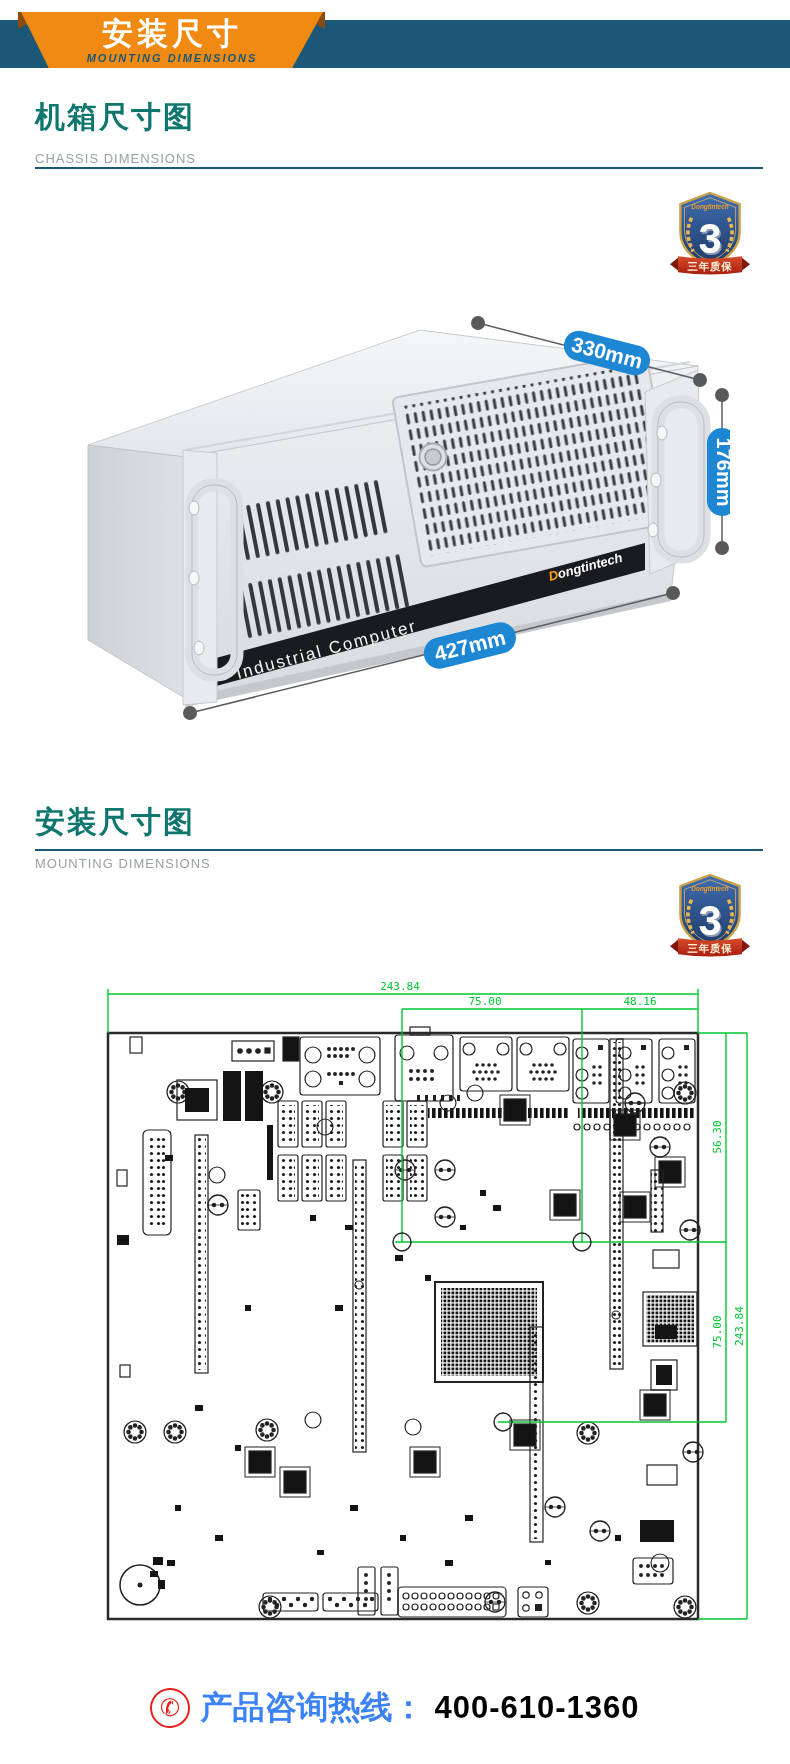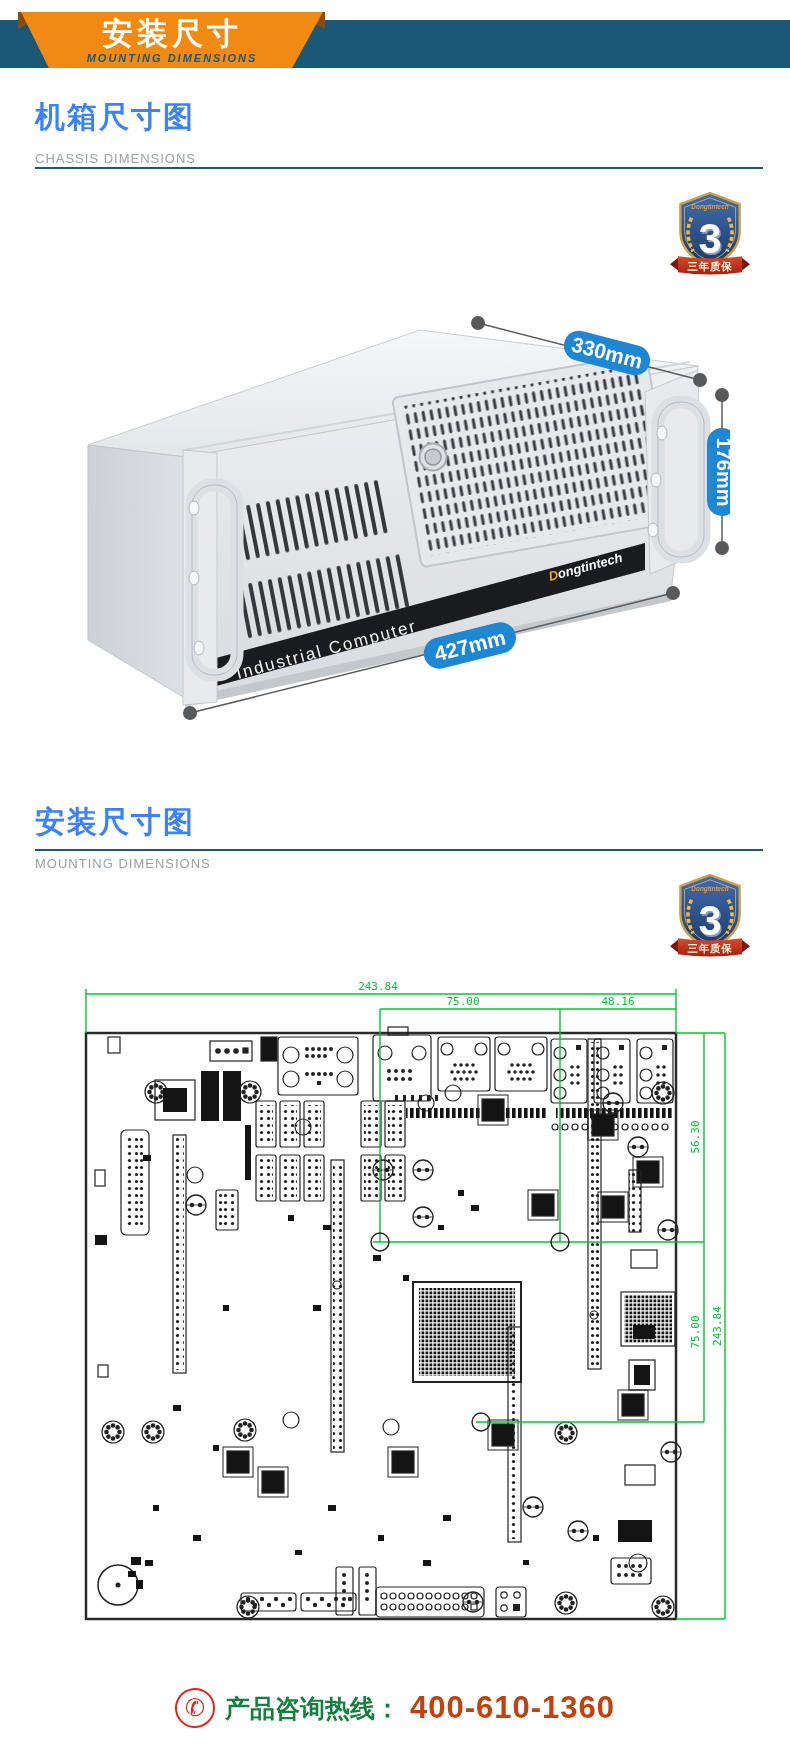--- a/index.html
+++ b/index.html
@@ -11,35 +11,35 @@
   .fold-l{left:18px;top:12px;border-top:17px solid #8a4a12;border-left:32px solid transparent;
           transform:scaleX(-1);}
   .fold-r{left:293px;top:12px;border-top:17px solid #8a4a12;border-left:32px solid transparent;}
   .ribbon{position:absolute;left:18px;top:12px;width:308px;height:56px;background:#f08a12;
           clip-path:polygon(1% 0,99% 0,89% 100%,10% 100%);display:flex;flex-direction:column;
           align-items:center;justify-content:center;}
   .ribbon-cn{color:#fff;font-size:31px;font-weight:bold;letter-spacing:4px;line-height:33px;}
   .ribbon-en{color:#1b5878;font-size:11px;font-weight:bold;font-style:italic;letter-spacing:2px;margin-top:2px;}
   
   .sec{position:absolute;left:35px;}
-  .sec-title{color:#3b82f6;font-size:30px;font-weight:bold;letter-spacing:2px;line-height:34px;}
+  .sec-title{color:#0f766e;font-size:30px;font-weight:bold;letter-spacing:2px;line-height:34px;}
   .sec-sub{color:#9aa0a5;font-size:13px;margin-top:17px;letter-spacing:1px;}
   .sec-line{position:absolute;left:35px;width:728px;height:2px;background:#1b5878;}
   
   .badge{position:absolute;width:80px;height:90px;}
   
   .fig{position:absolute;}
   
   .footer{position:absolute;left:0;top:1682px;width:790px;height:52px;display:flex;
           align-items:center;justify-content:center;gap:10px;}
   .phone-icon{width:36px;height:36px;border:2px solid #e6231d;border-radius:50%;color:#e6231d;
           display:flex;align-items:center;justify-content:center;font-size:24px;line-height:1;
           transform:rotate(-8deg);font-family:"DejaVu Sans",sans-serif;}
-  .hotline-label{color:#15803d;font-size:25px;font-weight:bold;}
-  .hotline-number{color:#c2410c;font-size:31px;font-weight:bold;letter-spacing:1px;}
+  .hotline-label{color:#3b82f6;font-size:32px;font-weight:bold;}
+  .hotline-number{color:#000000;font-size:31px;font-weight:bold;letter-spacing:1px;}
   svg text{font-family:"Liberation Sans",sans-serif;}
   .dimtxt{font-family:"DejaVu Sans Mono",monospace;font-size:11px;fill:#00c832;}
 </style>
 </head>
 <body>
 
 <div class="page">
 
   <div class="banner-bar"></div>
   <div class="fold fold-l"></div>
@@ -183,21 +183,21 @@
       <text x="50" y="21" text-anchor="middle" font-size="8" font-style="italic" font-weight="bold" fill="#f09b2a">Dongtintech</text>
       <text x="52" y="78" text-anchor="middle" font-size="52" font-weight="bold" fill="#8f9cb3">3</text>
       <text x="50" y="76" text-anchor="middle" font-size="52" font-weight="bold" fill="#ffffff">3</text>
       <polygon points="10,82 0,90 10,98" fill="#7e170c"></polygon>
       <polygon points="90,82 100,90 90,98" fill="#7e170c"></polygon>
       <path d="M10,80 Q50,86 90,80 L90,100 Q50,106 10,100 Z" fill="url(#rbg)"></path>
       <text x="50" y="97" text-anchor="middle" font-size="13" font-weight="bold" fill="#fff7e0" letter-spacing="1">三年质保</text>
     </svg>
   </div>
 
-  <div class="fig" style="left:73px;top:975px;">
+  <div class="fig" style="left:95px;top:975px;">
     <svg width="660" height="660" viewBox="0 0 660 660">
       <defs>
         <pattern id="pin2" width="12" height="7" patternUnits="userSpaceOnUse">
           <circle cx="3.5" cy="3.5" r="1.6" fill="#1a1a1a"></circle>
             <circle cx="8.5" cy="3.5" r="1.6" fill="#1a1a1a"></circle>
         </pattern>
         <pattern id="cpug" width="4" height="4" patternUnits="userSpaceOnUse">
           <rect x="0.5" y="0.5" width="2.8" height="2.8" fill="#141414"></rect>
         </pattern>
         <pattern id="emi" width="6" height="12" patternUnits="userSpaceOnUse">

